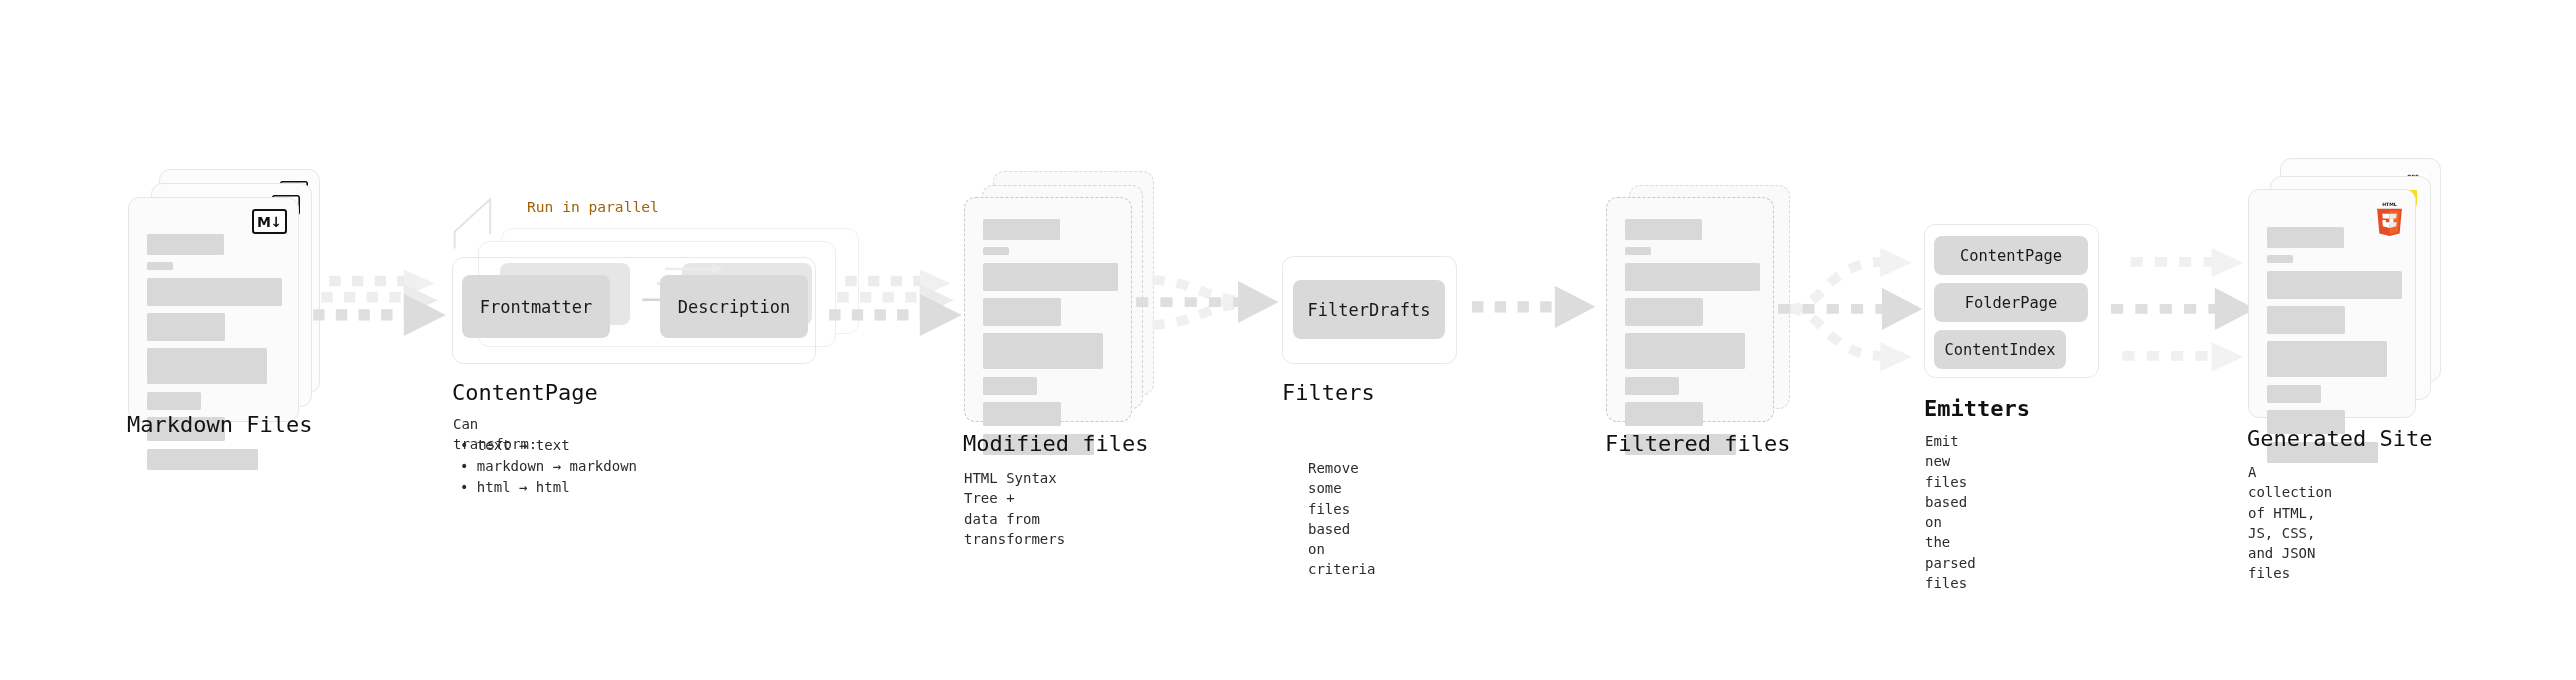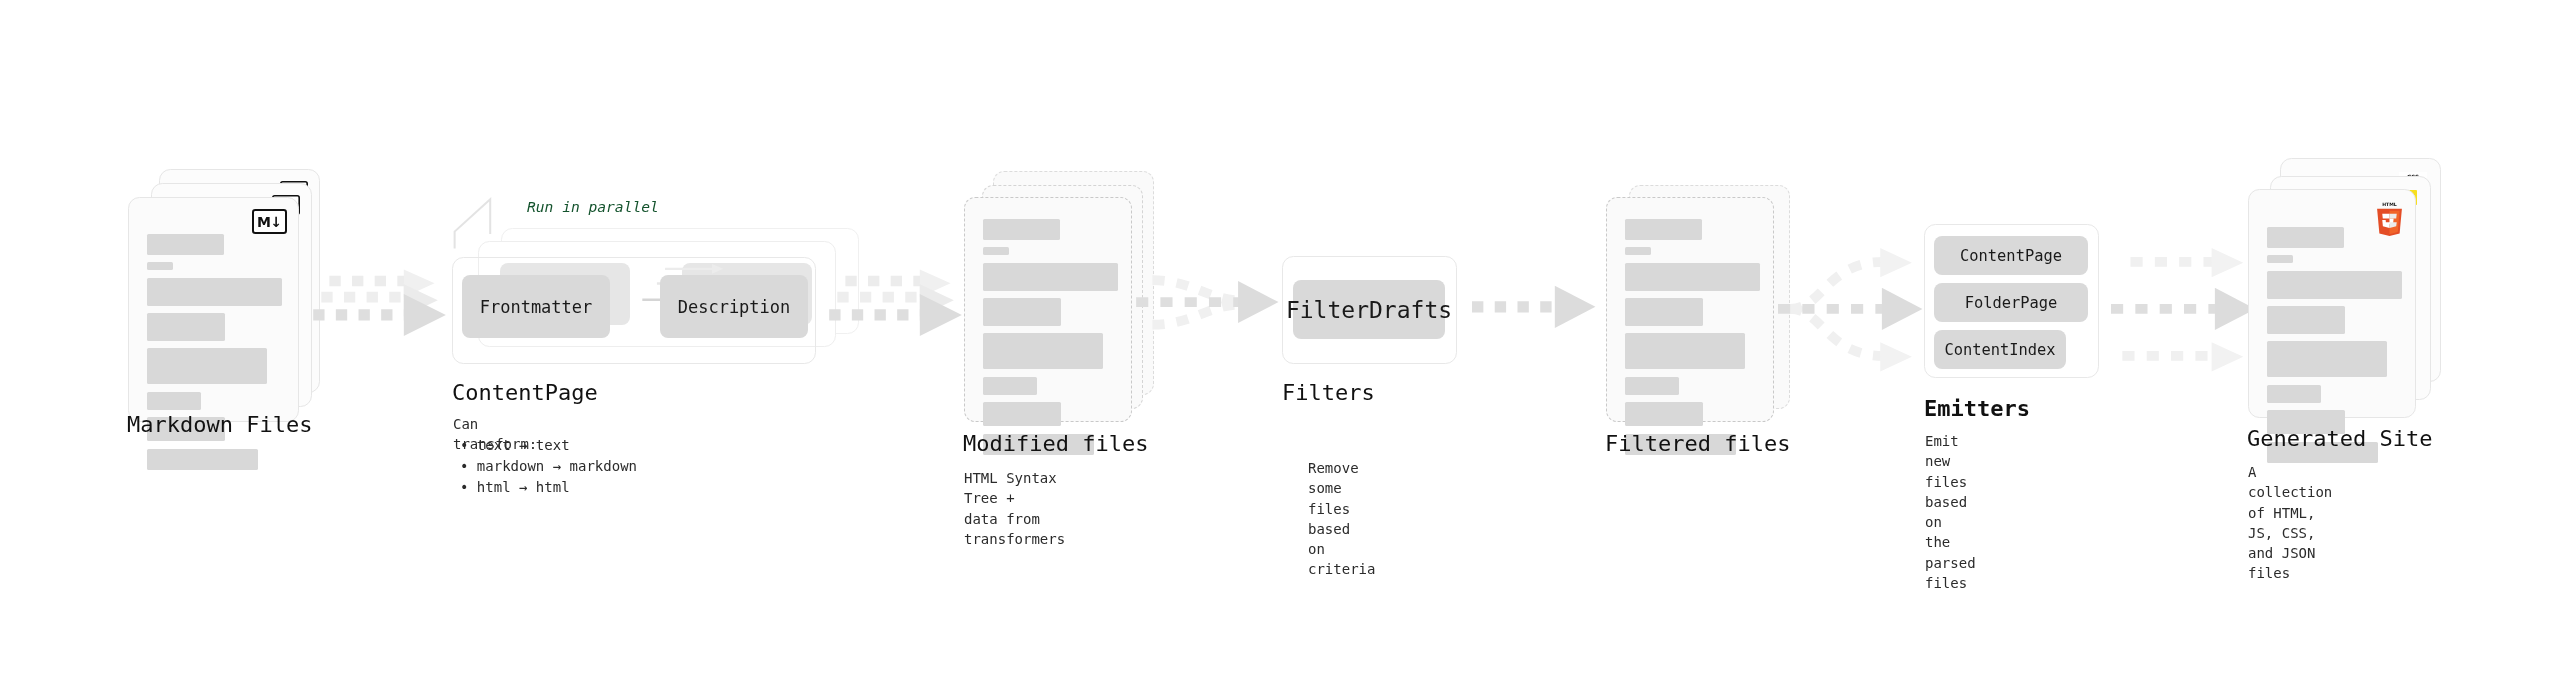--- a/index.html
+++ b/index.html
@@ -87,23 +87,22 @@
   .subtitle{
     position:absolute;
     font-size:14px;
     color:#2b2b2b;
     line-height:1.45;
     white-space:pre-line;
   }
   .ghostlabel{
     position:absolute;
     font-size:14.6px;
-    color:#14532d;
+    color:#a16207;
     white-space:nowrap;
-    font-style:italic;
   }
   .bullets{
     position:absolute;
     font-size:14px;color:#2b2b2b;line-height:1.5;
   }
   .bullets .row{white-space:pre;}
 
   svg{overflow:visible;}
 </style>
 </head>
@@ -235,21 +234,21 @@
     <g fill="none" stroke-width="12" stroke-dasharray="15 15">
       <path d="M 20 25 C 70 25, 90 50, 130 50" stroke="#f0f0f0"></path>
       <path d="M 20 80 C 70 80, 90 55, 130 55" stroke="#f0f0f0"></path>
       <line x1="0" y1="52" x2="136" y2="52" stroke="#dedede"></line>
     </g>
     <polygon points="126,26 176,52 126,78" fill="#dcdcdc"></polygon>
   </svg>
 
   <div class="node">
     <div class="groupbox" style="left:1282px;top:256px;width:175px;height:108px;"></div>
-    <div class="pill" style="left:1293px;top:280px;width:152px;height:59px;font-size:23px;">FilterDrafts</div>
+    <div class="pill" style="left:1293px;top:280px;width:152px;height:59px;font-size:17px;">FilterDrafts</div>
     <div class="title" style="left:1282px;top:380px;">Filters</div>
     <div class="subtitle" style="left:1308px;top:414px;margin-top:44px;">Remove some files based
 on criteria</div>
   </div>
 
   <svg class="node" style="left:1472px;top:284px;width:134px;height:57px;" viewBox="0 0 165 70" width="134" height="57">
     <g stroke="#dedede" stroke-width="14" stroke-dasharray="14 14" fill="none">
       <line x1="0" y1="28" x2="112" y2="28"></line>
     </g>
     <polygon points="102,2 152,28 102,54" fill="#dcdcdc"></polygon>

